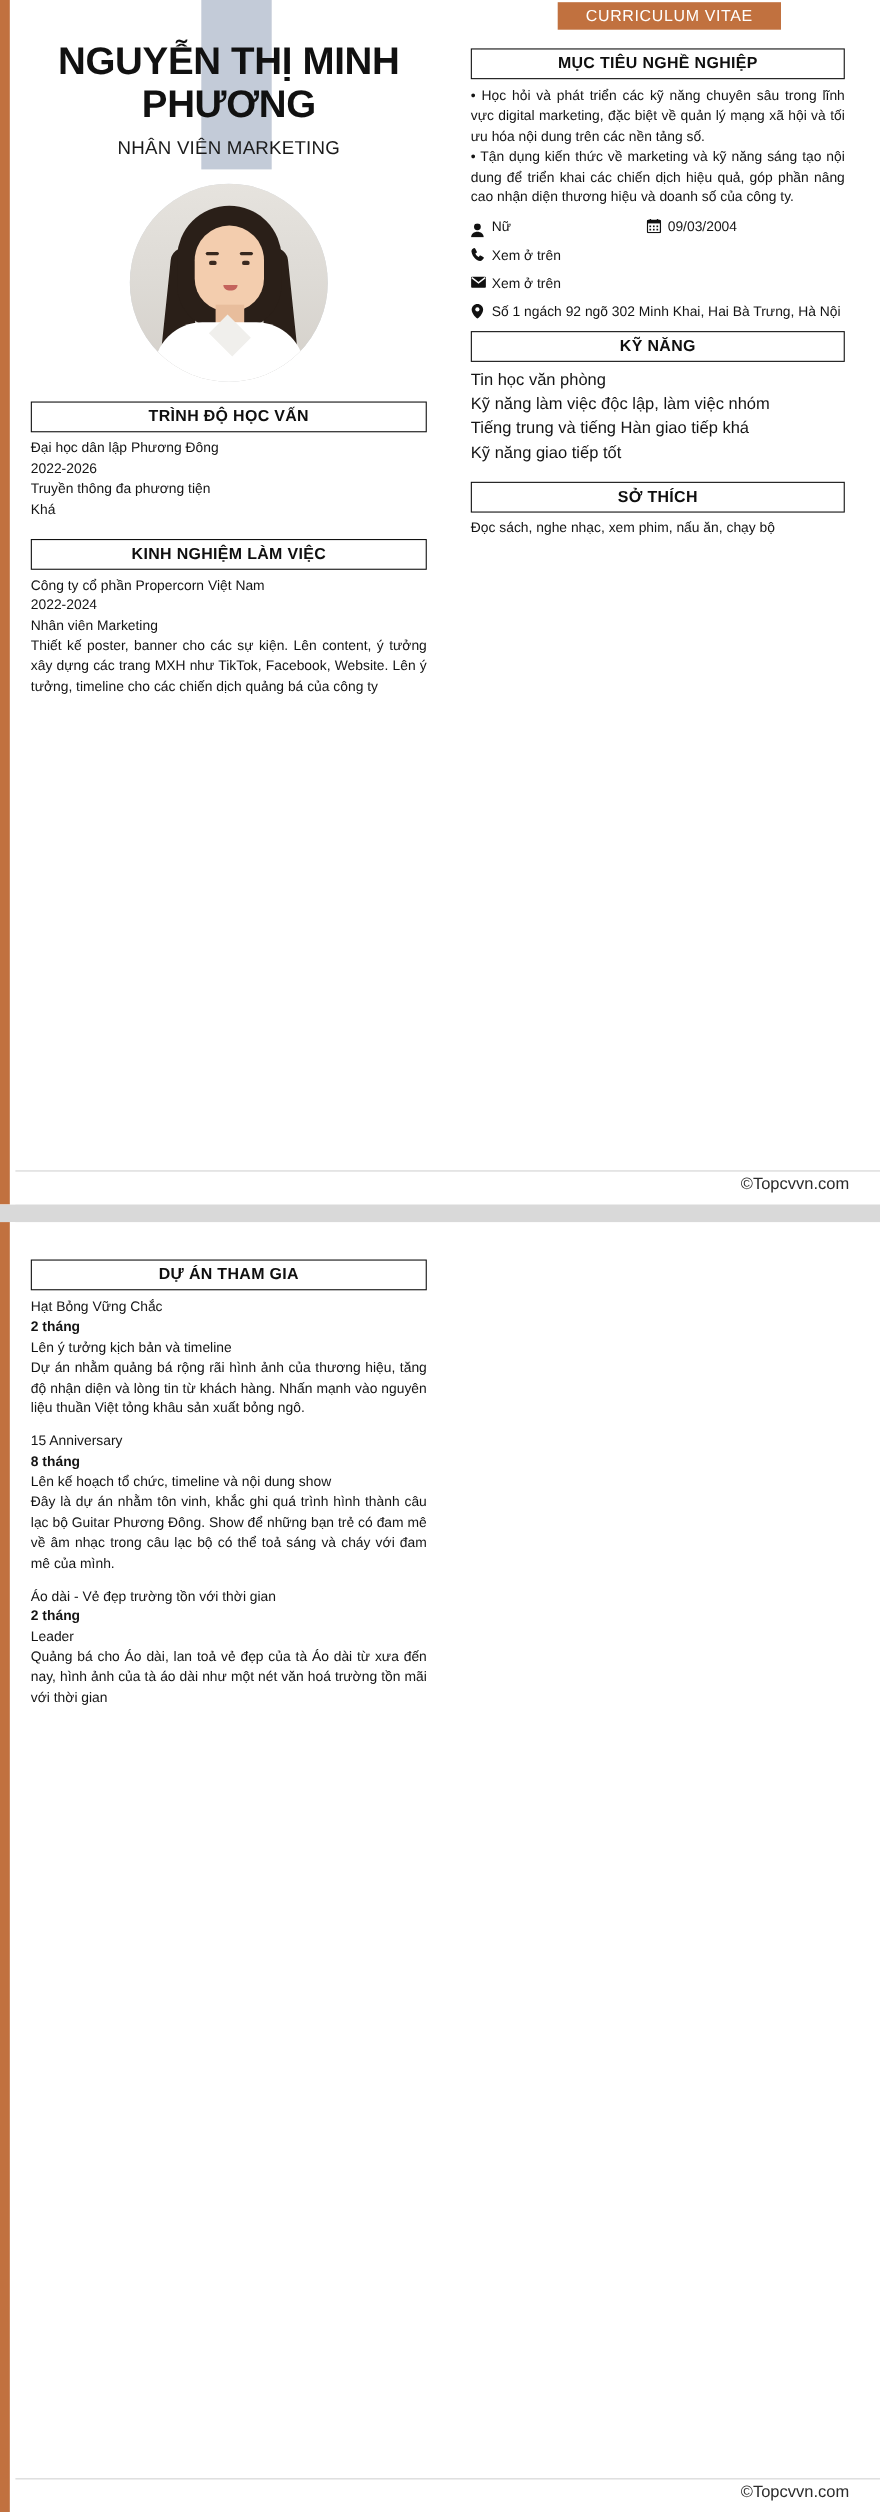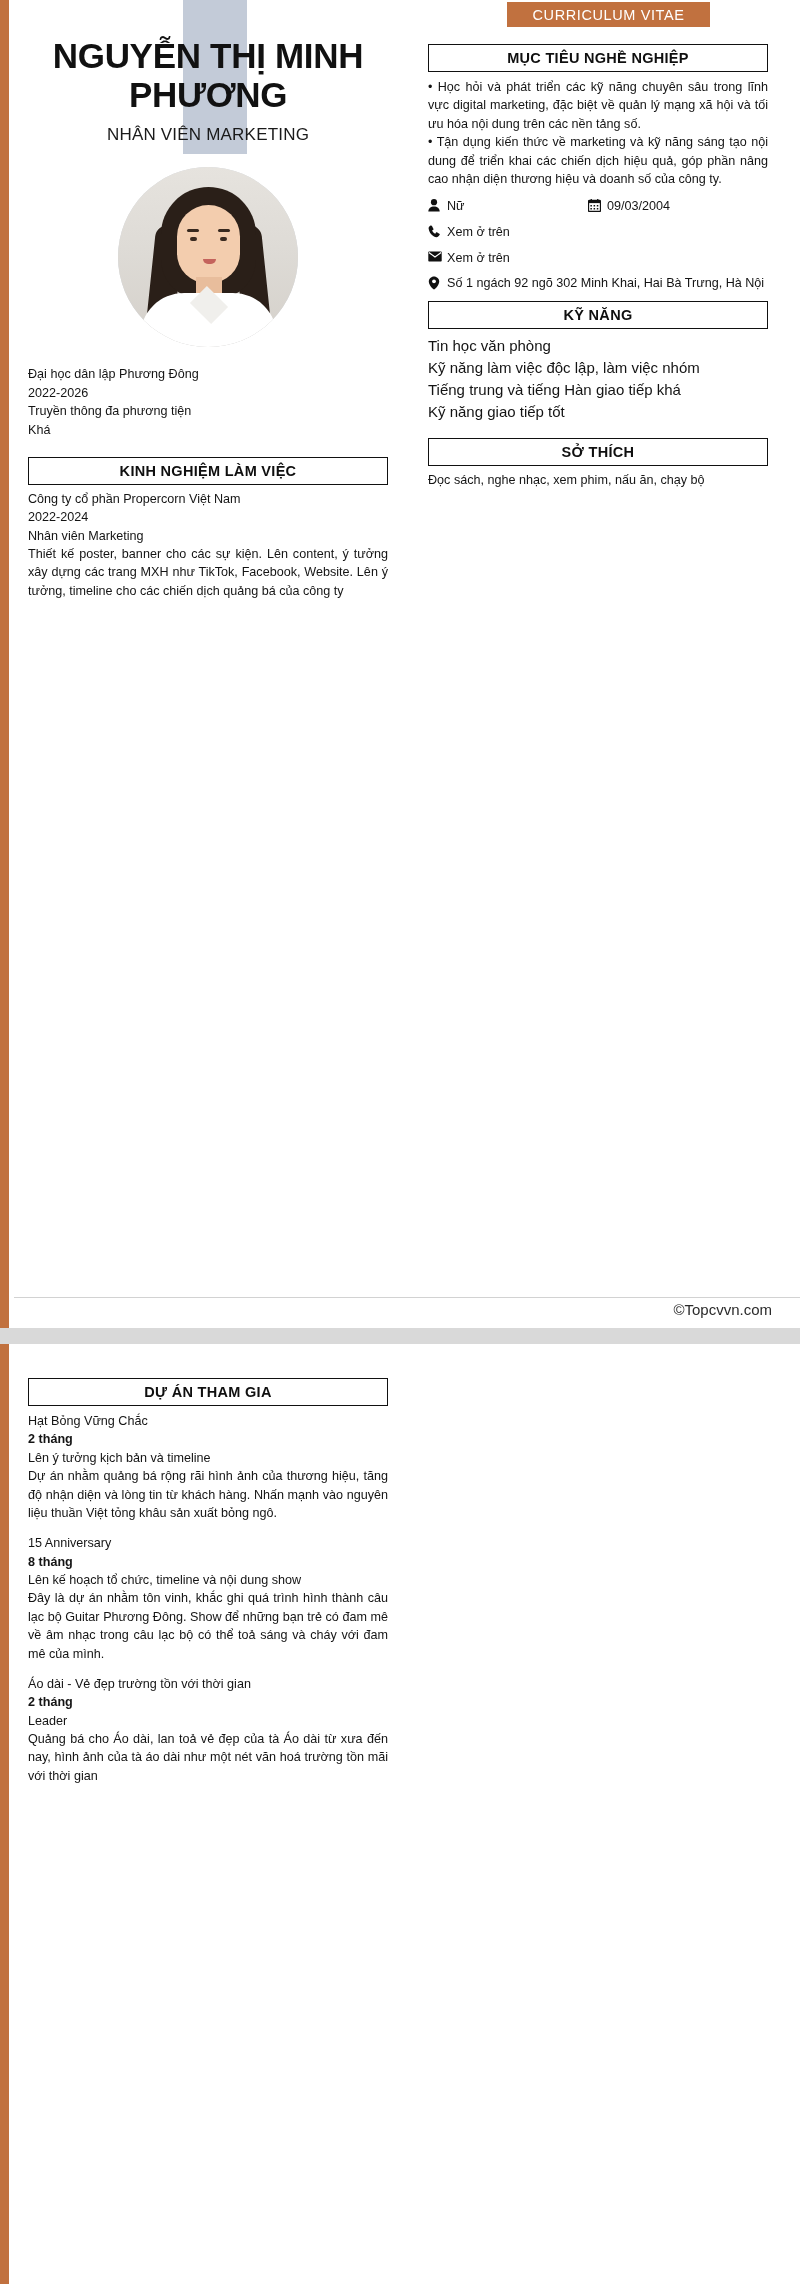--- a/index.html
+++ b/index.html
@@ -14,21 +14,21 @@
     background: #d9d9d9;
     position: relative;
   }
 
   .page {
     width: 800px;
     background: #ffffff;
     position: relative;
     overflow: hidden;
   }
-  .page-1 { height: 1328px; }
+  .page-1 { height: 1095px; }
   .page-gap { height: 16px; background: #d9d9d9; }
   .page-2 { height: 1173px; }
 
   
   .left-rail {
     position: absolute;
     left: 0; top: 0; bottom: 0;
     width: 9px;
     background: #c1713f;
   }
@@ -190,21 +190,21 @@
     width: 19px;
     min-width: 19px;
     display: flex;
     justify-content: flex-start;
     align-items: flex-start;
     padding-top: 1px;
   }
   .contact-row .txt { flex: 1; }
   .contact-split { display: flex; }
   .contact-split > .half { display: flex; align-items: flex-start; }
-  .contact-split > .half.first { width: 160px; }
+  .contact-split > .half.first { width: 160px; align-items: flex-end; }
 
   .skill-list div { font-size: 15px; line-height: 1.48; color:#141414; }
 
   .footer {
     position: absolute;
     right: 28px;
     bottom: 10px;
     font-size: 15px;
     color: #2b2b2b;
   }
@@ -247,20 +247,21 @@
         <div class="ph-brow r"></div>
         <div class="ph-eye l"></div>
         <div class="ph-eye r"></div>
         <div class="ph-mouth"></div>
         <div class="ph-neck"></div>
         <div class="ph-shirt"></div>
         <div class="ph-collar"></div>
       </div>
 
       <div class="mt18">
+        <div class="sec-head">TRÌNH ĐỘ HỌC VẤN</div>
         <div class="edu-block body-text">
           <div>Đại học dân lập Phương Đông</div>
           <div>2022-2026</div>
           <div>Truyền thông đa phương tiện</div>
           <div>Khá</div>
         </div>
       </div>
 
       <div class="mt18">
         <div class="sec-head">KINH NGHIỆM LÀM VIỆC</div>

